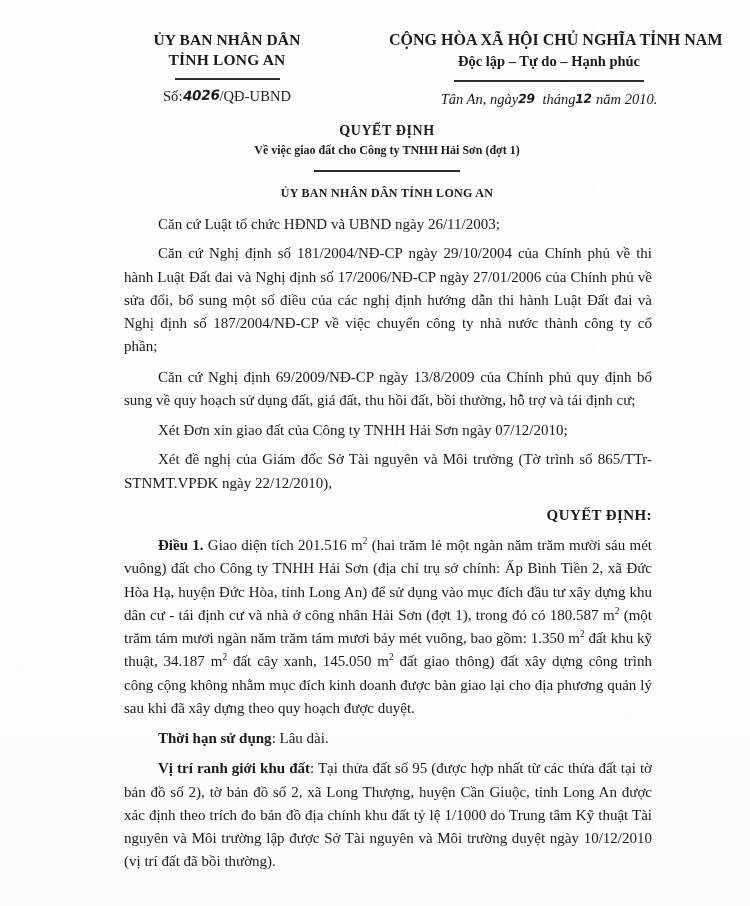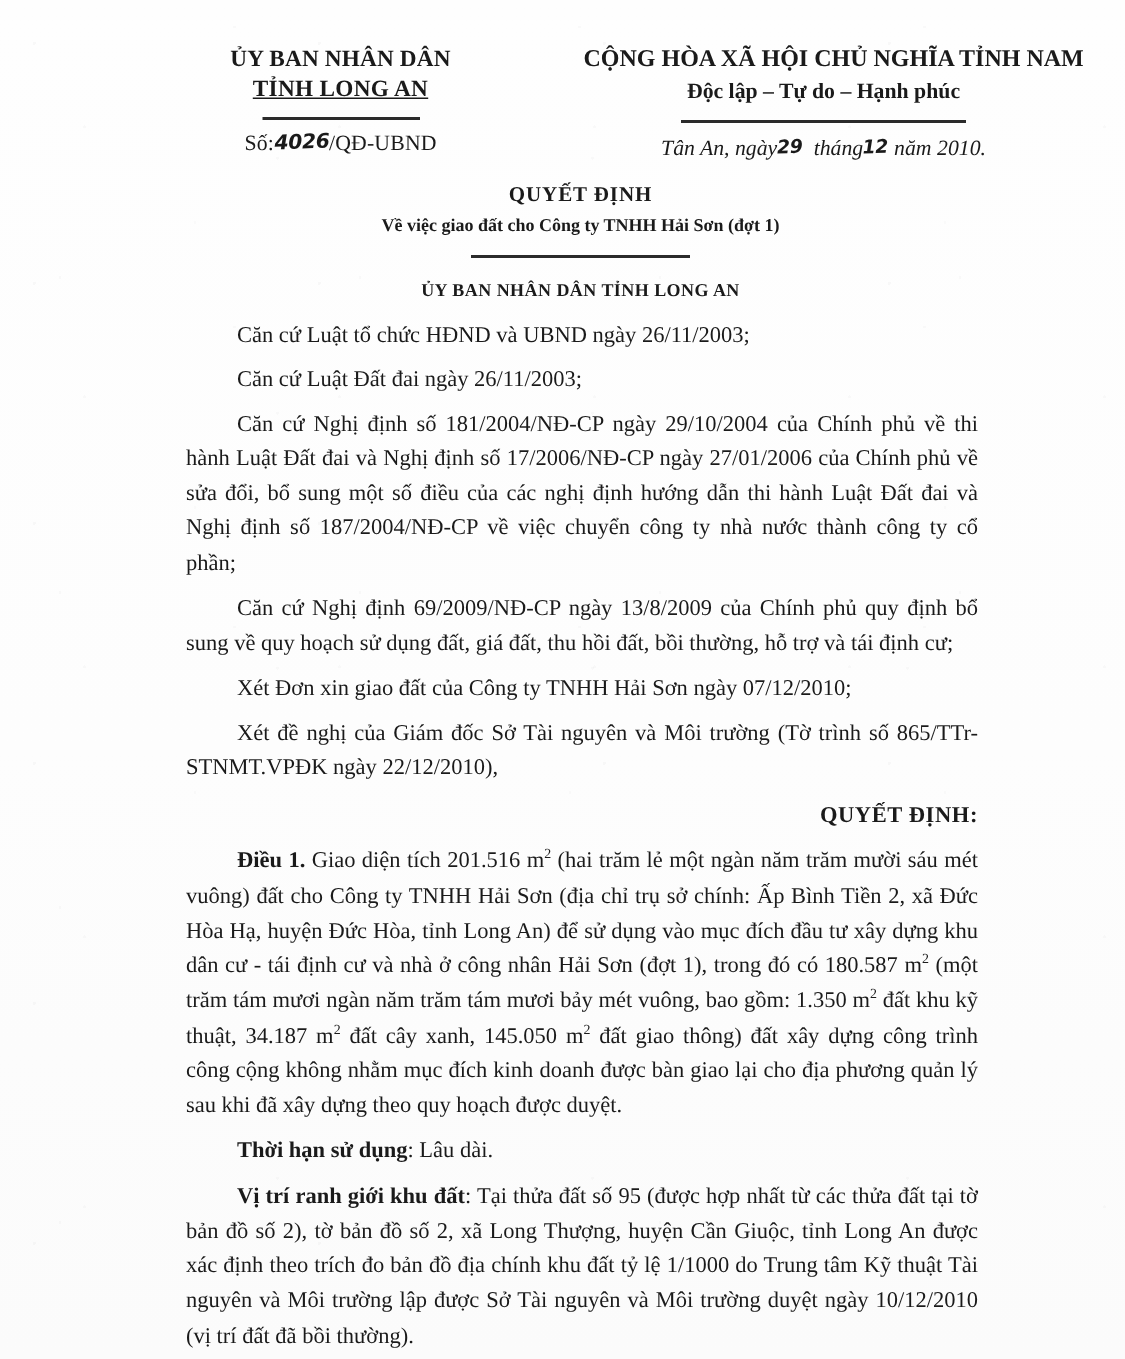--- a/index.html
+++ b/index.html
@@ -61,21 +61,20 @@
   }
   .org-line {
     font-size: 15.5px;
     font-weight: 700;
     letter-spacing: 0.1px;
     line-height: 1.32;
     white-space: nowrap;
   }
   .org-line.small {
     letter-spacing: 0.2px;
-    text-decoration: underline;
   }
   .nation-line {
     font-size: 16px;
     font-weight: 700;
     line-height: 1.3;
     white-space: nowrap;
   }
   .motto-line {
     font-size: 14.5px;
     font-weight: 700;
@@ -212,21 +211,20 @@
     <div class="doc-title">QUYẾT ĐỊNH</div>
     <div class="doc-subtitle">Về việc giao đất cho Công ty TNHH Hải Sơn (đợt 1)</div>
     <div class="rule rule-title"></div>
   </div>
 
   <div class="issuer">ỦY BAN NHÂN DÂN TỈNH LONG AN</div>
 
   <div class="body-block">
 
     <p class="para tight">Căn cứ Luật tổ chức HĐND và UBND ngày 26/11/2003;</p>
-    <p class="para tight">Căn cứ Luật Đất đai ngày 26/11/2003;</p>
     <p class="para">Căn cứ Nghị định số 181/2004/NĐ-CP ngày 29/10/2004 của Chính phủ về thi hành Luật Đất đai và Nghị định số 17/2006/NĐ-CP ngày 27/01/2006 của Chính phủ về sửa đổi, bổ sung một số điều của các nghị định hướng dẫn thi hành Luật Đất đai và Nghị định số 187/2004/NĐ-CP về việc chuyển công ty nhà nước thành công ty cổ phần;</p>
     <p class="para">Căn cứ Nghị định 69/2009/NĐ-CP ngày 13/8/2009 của Chính phủ quy định bổ sung về quy hoạch sử dụng đất, giá đất, thu hồi đất, bồi thường, hỗ trợ và tái định cư;</p>
     <p class="para tight">Xét Đơn xin giao đất của Công ty TNHH Hải Sơn ngày 07/12/2010;</p>
     <p class="para">Xét đề nghị của Giám đốc Sở Tài nguyên và Môi trường (Tờ trình số 865/TTr-STNMT.VPĐK ngày 22/12/2010),</p>
 
     <p class="center-head">QUYẾT ĐỊNH:</p>
 
     <p class="para"><b>Điều 1.</b><span> Giao diện tích 201.516 m</span><sup>2</sup><span> (hai trăm lẻ một ngàn năm trăm mười sáu mét vuông) đất cho Công ty TNHH Hải Sơn (địa chỉ trụ sở chính: Ấp Bình Tiền 2, xã Đức Hòa Hạ, huyện Đức Hòa, tỉnh Long An) để sử dụng vào mục đích đầu tư xây dựng khu dân cư - tái định cư và nhà ở công nhân Hải Sơn (đợt 1), trong đó có 180.587 m</span><sup>2</sup><span> (một trăm tám mươi ngàn năm trăm tám mươi bảy mét vuông, bao gồm: 1.350 m</span><sup>2</sup><span> đất khu kỹ thuật, 34.187 m</span><sup>2</sup><span> đất cây xanh, 145.050 m</span><sup>2</sup><span> đất giao thông) đất xây dựng công trình công cộng không nhằm mục đích kinh doanh được bàn giao lại cho địa phương quản lý sau khi đã xây dựng theo quy hoạch được duyệt.</span></p>
 
     <p class="para"><b>Thời hạn sử dụng</b><span>: Lâu dài.</span></p>

